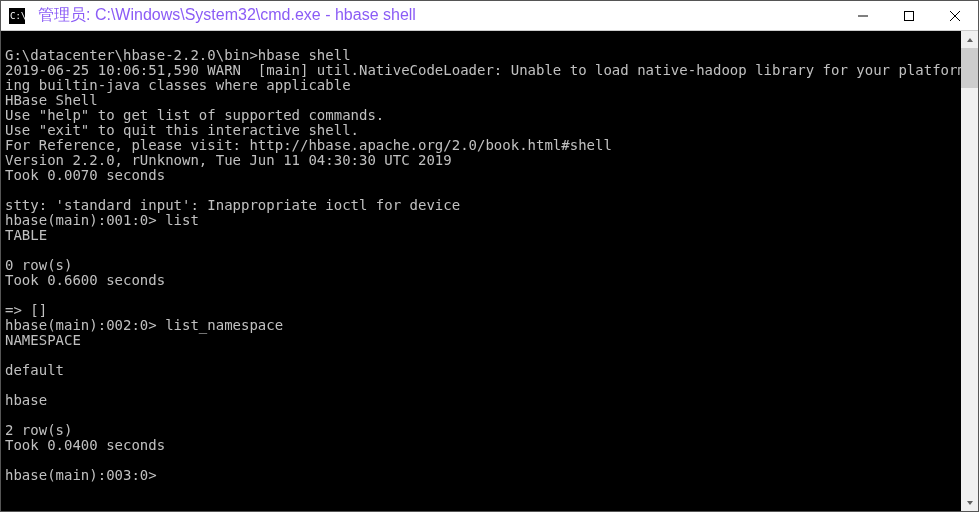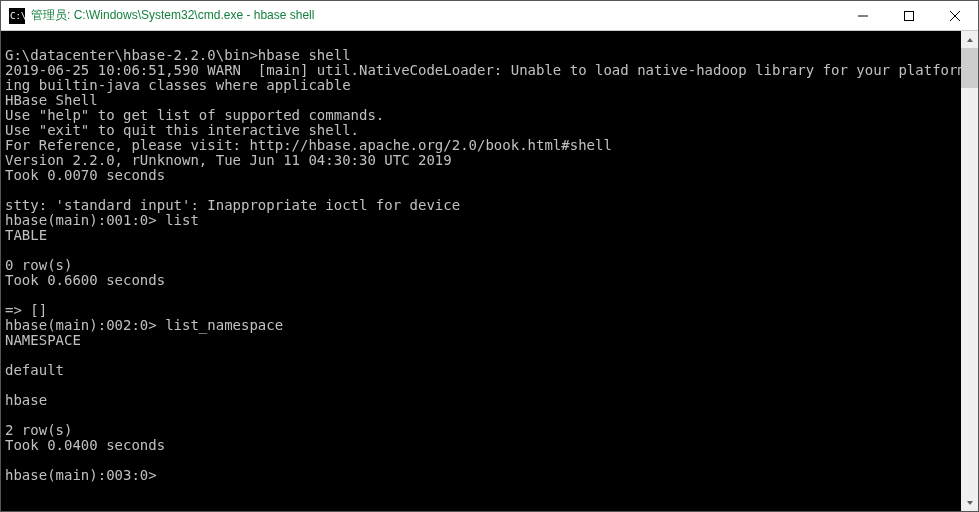--- a/index.html
+++ b/index.html
@@ -29,23 +29,24 @@
       display: inline-flex;
       align-items: center;
       justify-content: center;
     }
     .titlebar-icon svg {
       width: 16px;
       height: 16px;
     }
     .titlebar-title {
       flex: 1;
-      font-size: 12px;
-      color: #15803d;
+      font-size: 16px;
+      color: #8b5cf6;
       font-family: "Microsoft YaHei", "SimSun", sans-serif;
+      margin-left: 7px;
     }
     .win-controls {
       display: flex;
       height: 100%;
     }
     .win-btn {
       width: 46px;
       height: 100%;
       display: flex;
       align-items: center;

